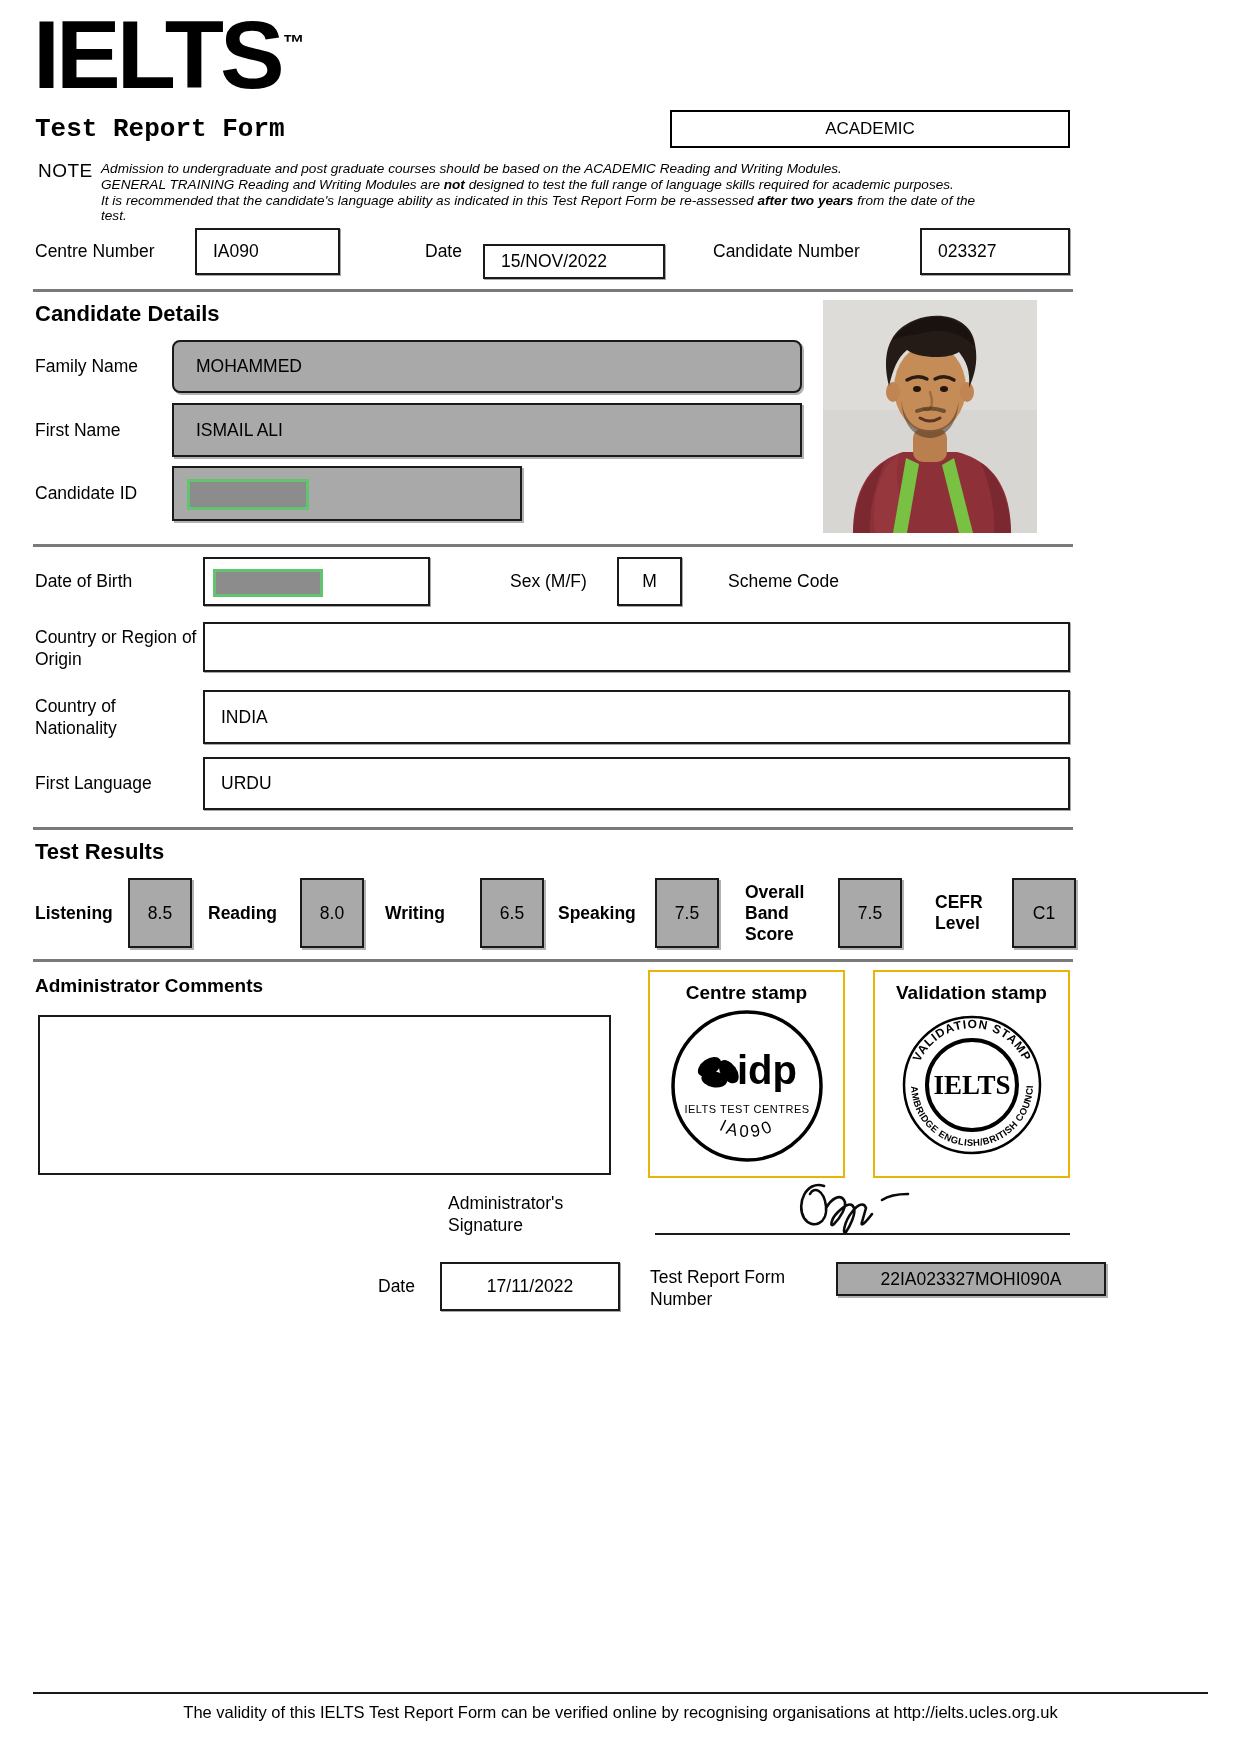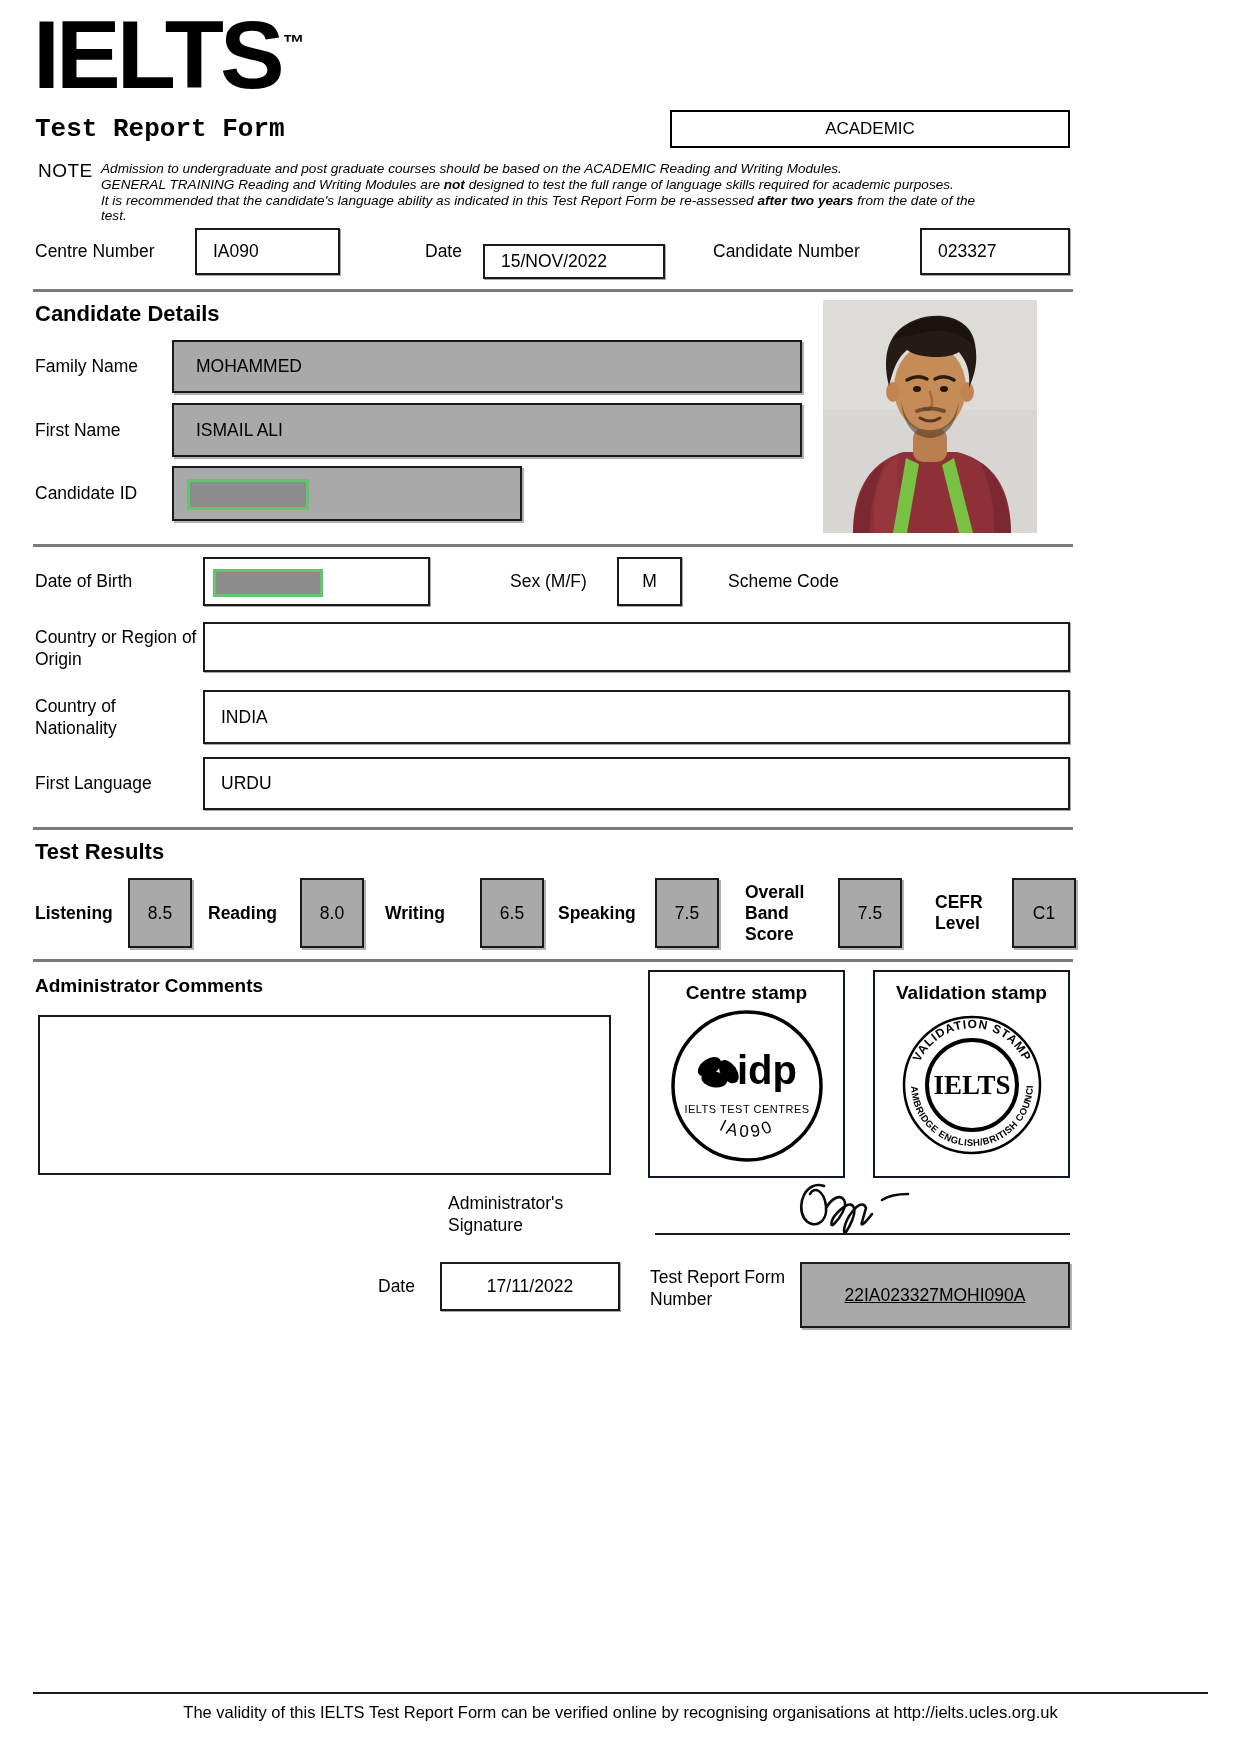--- a/index.html
+++ b/index.html
@@ -36,21 +36,21 @@
   .hr { background:#7a7a7a; height:3px; }
   .section-h { font-size:22px; font-weight:700; }
   .sub-h { font-size:19px; font-weight:700; }
   .score-lbl { font-size:17.5px; font-weight:700; }
   .score-box {
     border:2px solid #1a1a1a; background:#a9a9a9; width:64px; height:70px;
     display:flex; align-items:center; justify-content:center; font-size:17.5px;
     box-shadow:2px 2px 0 rgba(0,0,0,.3);
   }
   .stamp-box {
-    border:2px solid #0f172a; width:197px; height:208px; background:#fff;
+    border:2px solid #eab308; width:197px; height:208px; background:#fff;
     display:flex; flex-direction:column; align-items:center;
   }
   .stamp-box .title { margin-top:10px; font-size:19px; font-weight:700; }
   .comments-box { border:2px solid #1a1a1a; background:#fff; }
   .sig-line { background:#1a1a1a; height:2px; }
   .footer-text { width:100%; text-align:center; font-size:16.5px; }
   .multi { line-height:22px; }
   svg text { font-family:"Liberation Sans", sans-serif; }
   .serif-center { font-family:"Liberation Serif", serif; }
 </style>
@@ -117,21 +117,21 @@
       <path d="M112,79 q10,-5 19,1" stroke="#2a1c12" stroke-width="3.4" fill="none" stroke-linecap="round"></path>
       <ellipse cx="94" cy="89" rx="4" ry="3" fill="#23150d"></ellipse>
       <ellipse cx="121" cy="89" rx="4" ry="3" fill="#23150d"></ellipse>
       <path d="M107,92 q4,12 0,17 q-3,2 -6,0" stroke="#a06a3c" stroke-width="2.4" fill="none" stroke-linecap="round"></path>
       <path d="M97,118 q10,6 20,0" stroke="#5a3322" stroke-width="3" fill="none" stroke-linecap="round"></path>
       <path d="M94,111 q13,-5 27,0" stroke="#3a281a" stroke-width="4" fill="none" stroke-linecap="round" opacity=".6"></path>
     </svg>
   </div>
 
   <div class="abs lbl" style="left:35px; top:340px; line-height:53px;">Family Name</div>
-  <div class="abs field gray" style="left:172px; top:340px; width:630px; height:53px;">
+  <div class="abs field gray" style="left:172px; top:340px; width:630px; height:53px;border-radius:8px;">
       <span class="val" style="padding-left:22px;">MOHAMMED</span>
     </div>
 
   <div class="abs lbl" style="left:35px; top:403px; line-height:54px;">First Name</div>
   <div class="abs field gray" style="left:172px; top:403px; width:630px; height:54px;">
       <span class="val" style="padding-left:22px;">ISMAIL ALI</span>
     </div>
 
   <div class="abs lbl" style="left:35px; top:466px; line-height:55px;">Candidate ID</div>
   <div class="abs field gray" style="left:172px; top:466px; width:350px; height:55px;">
@@ -255,20 +255,20 @@
   </div>
   <div class="abs sig-line" style="left:655px; top:1233px; width:415px;"></div>
   <div class="abs lbl multi" style="left:448px; top:1192px; width:140px;">Administrator's Signature</div>
 
   <div class="abs lbl" style="left:378px; top:1262px; line-height:49px;">Date</div>
   <div class="abs field center" style="left:440px; top:1262px; width:180px; height:49px;">
       <span class="val">17/11/2022</span>
     </div>
 
   <div class="abs lbl multi" style="left:650px; top:1266px; width:152px;">Test Report Form Number</div>
-  <div class="abs field gray center" style="left:800px; top:1262px; width:270px; height:66px;text-decoration:underline;">
+  <div class="abs field gray center" style="left:836px; top:1262px; width:270px; height:34px;">
       <span class="val">22IA023327MOHI090A</span>
     </div>
 
   <div class="abs" style="left:33px; top:1692px; width:1175px; height:2px; background:#1a1a1a;"></div>
   <div class="abs footer-text" style="left:0; top:1703px;">The validity of this IELTS Test Report Form can be verified online by recognising organisations at http://ielts.ucles.org.uk</div>
 
 </div>
 
 </body></html>

